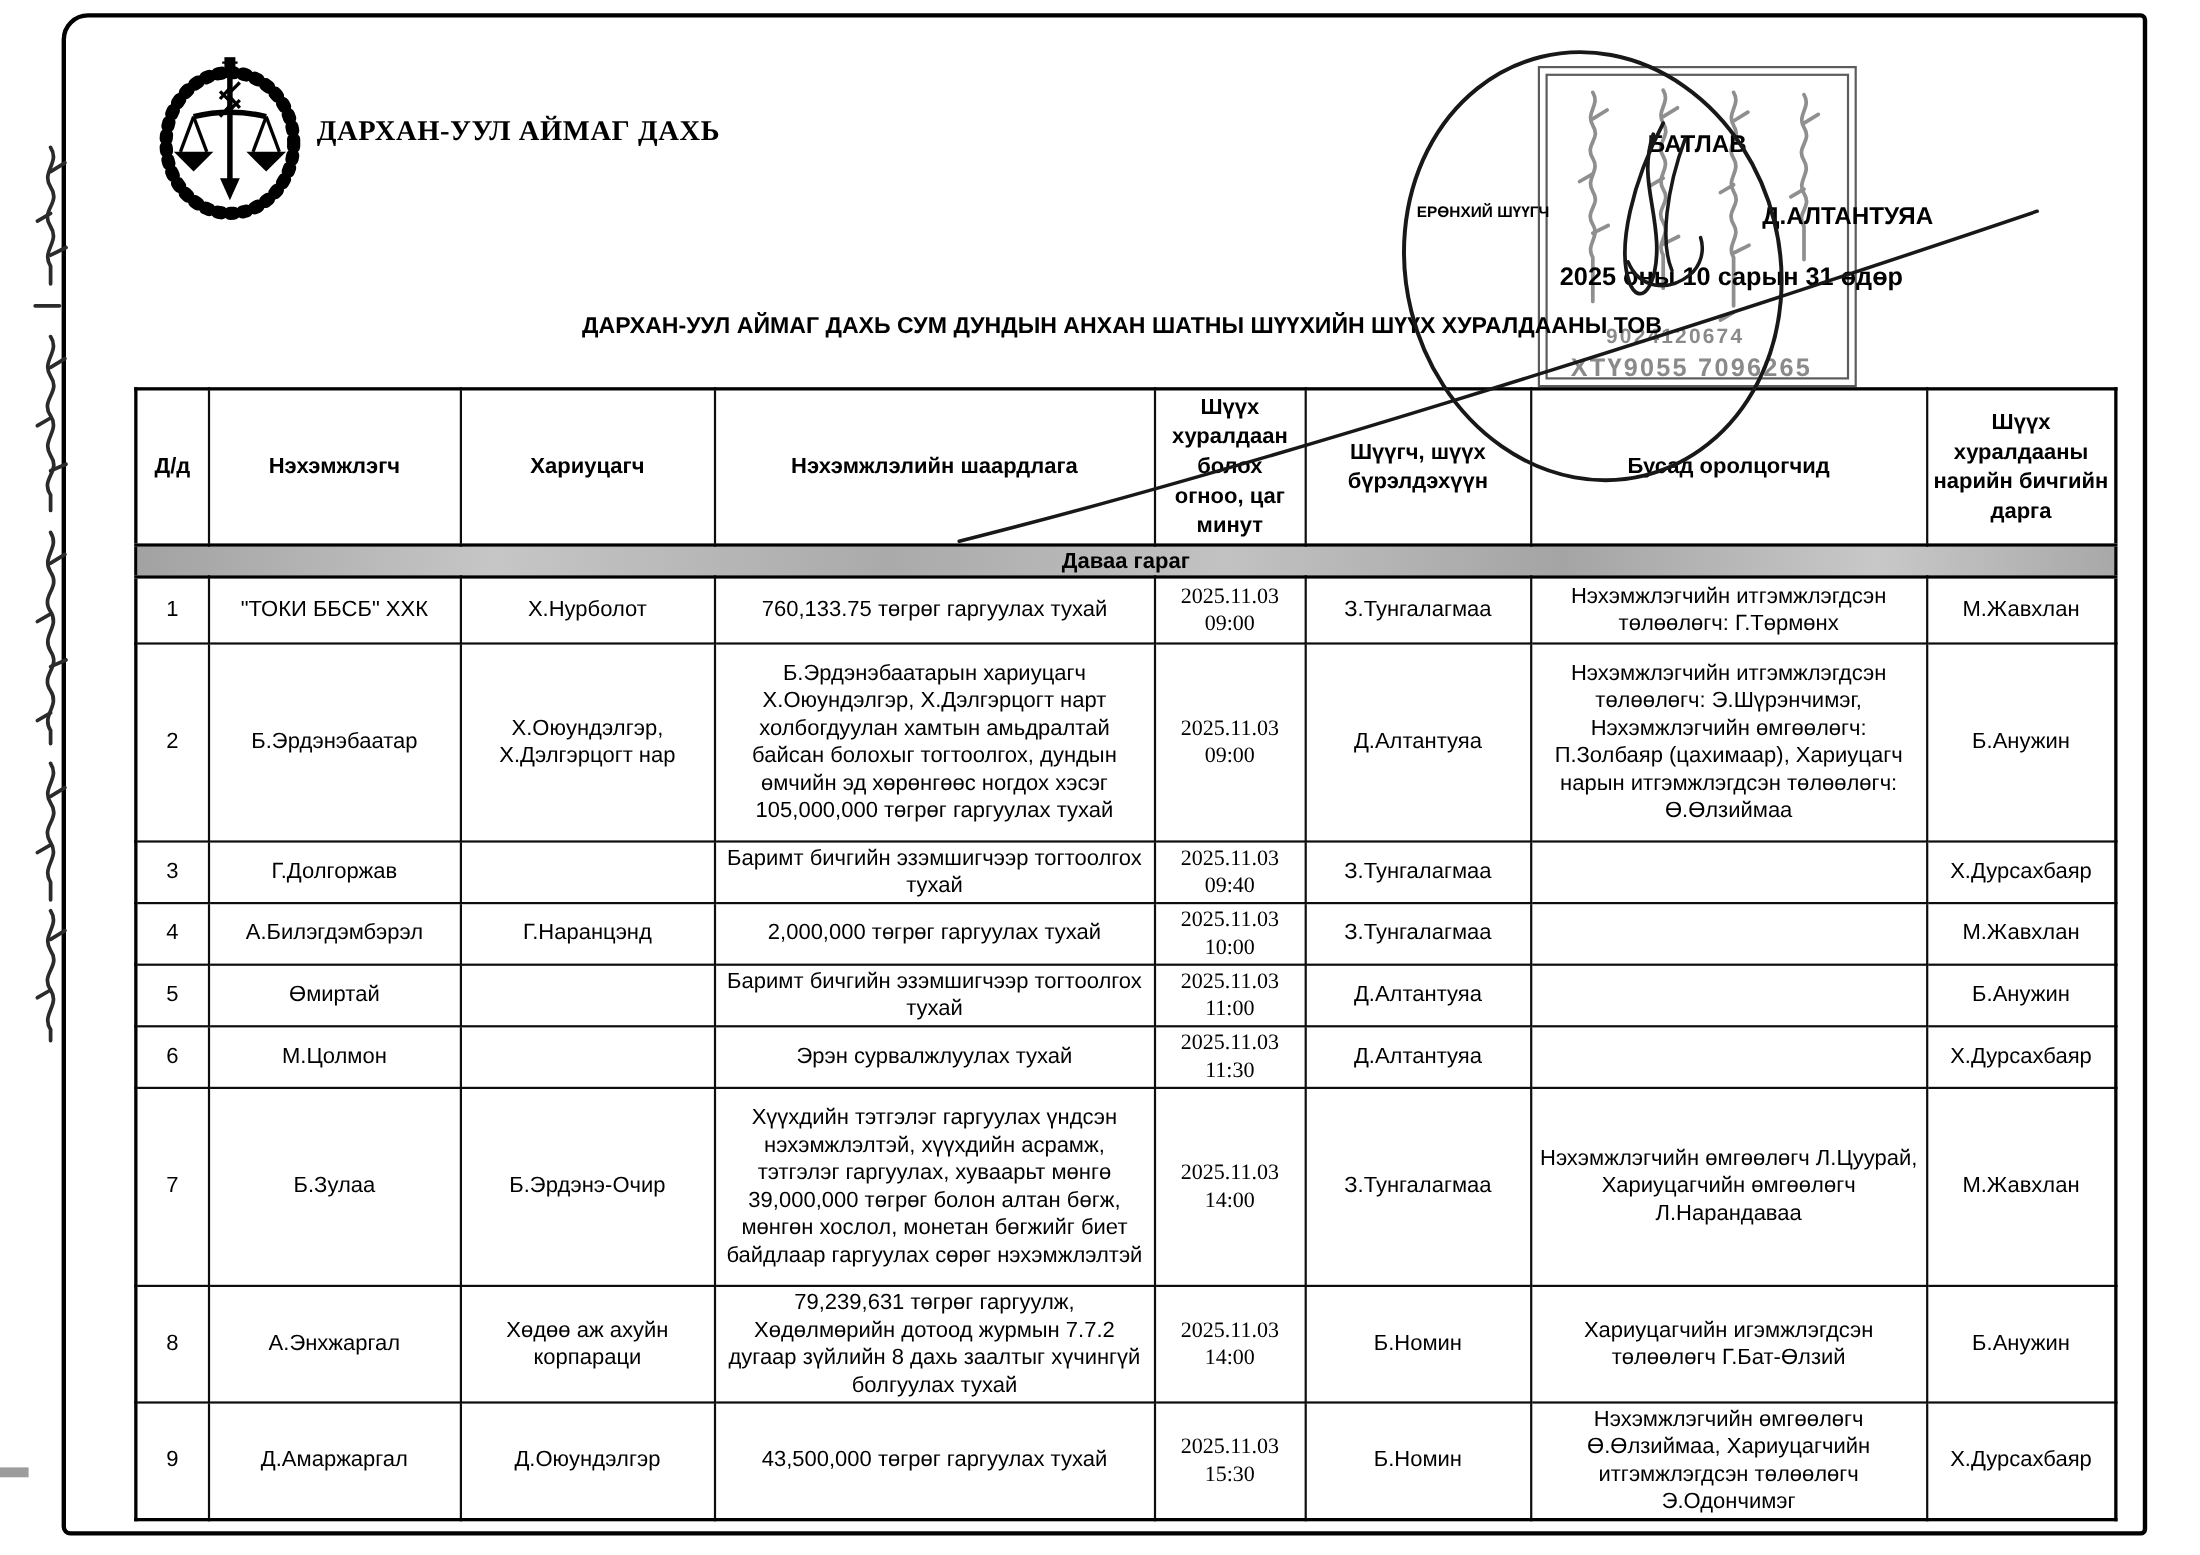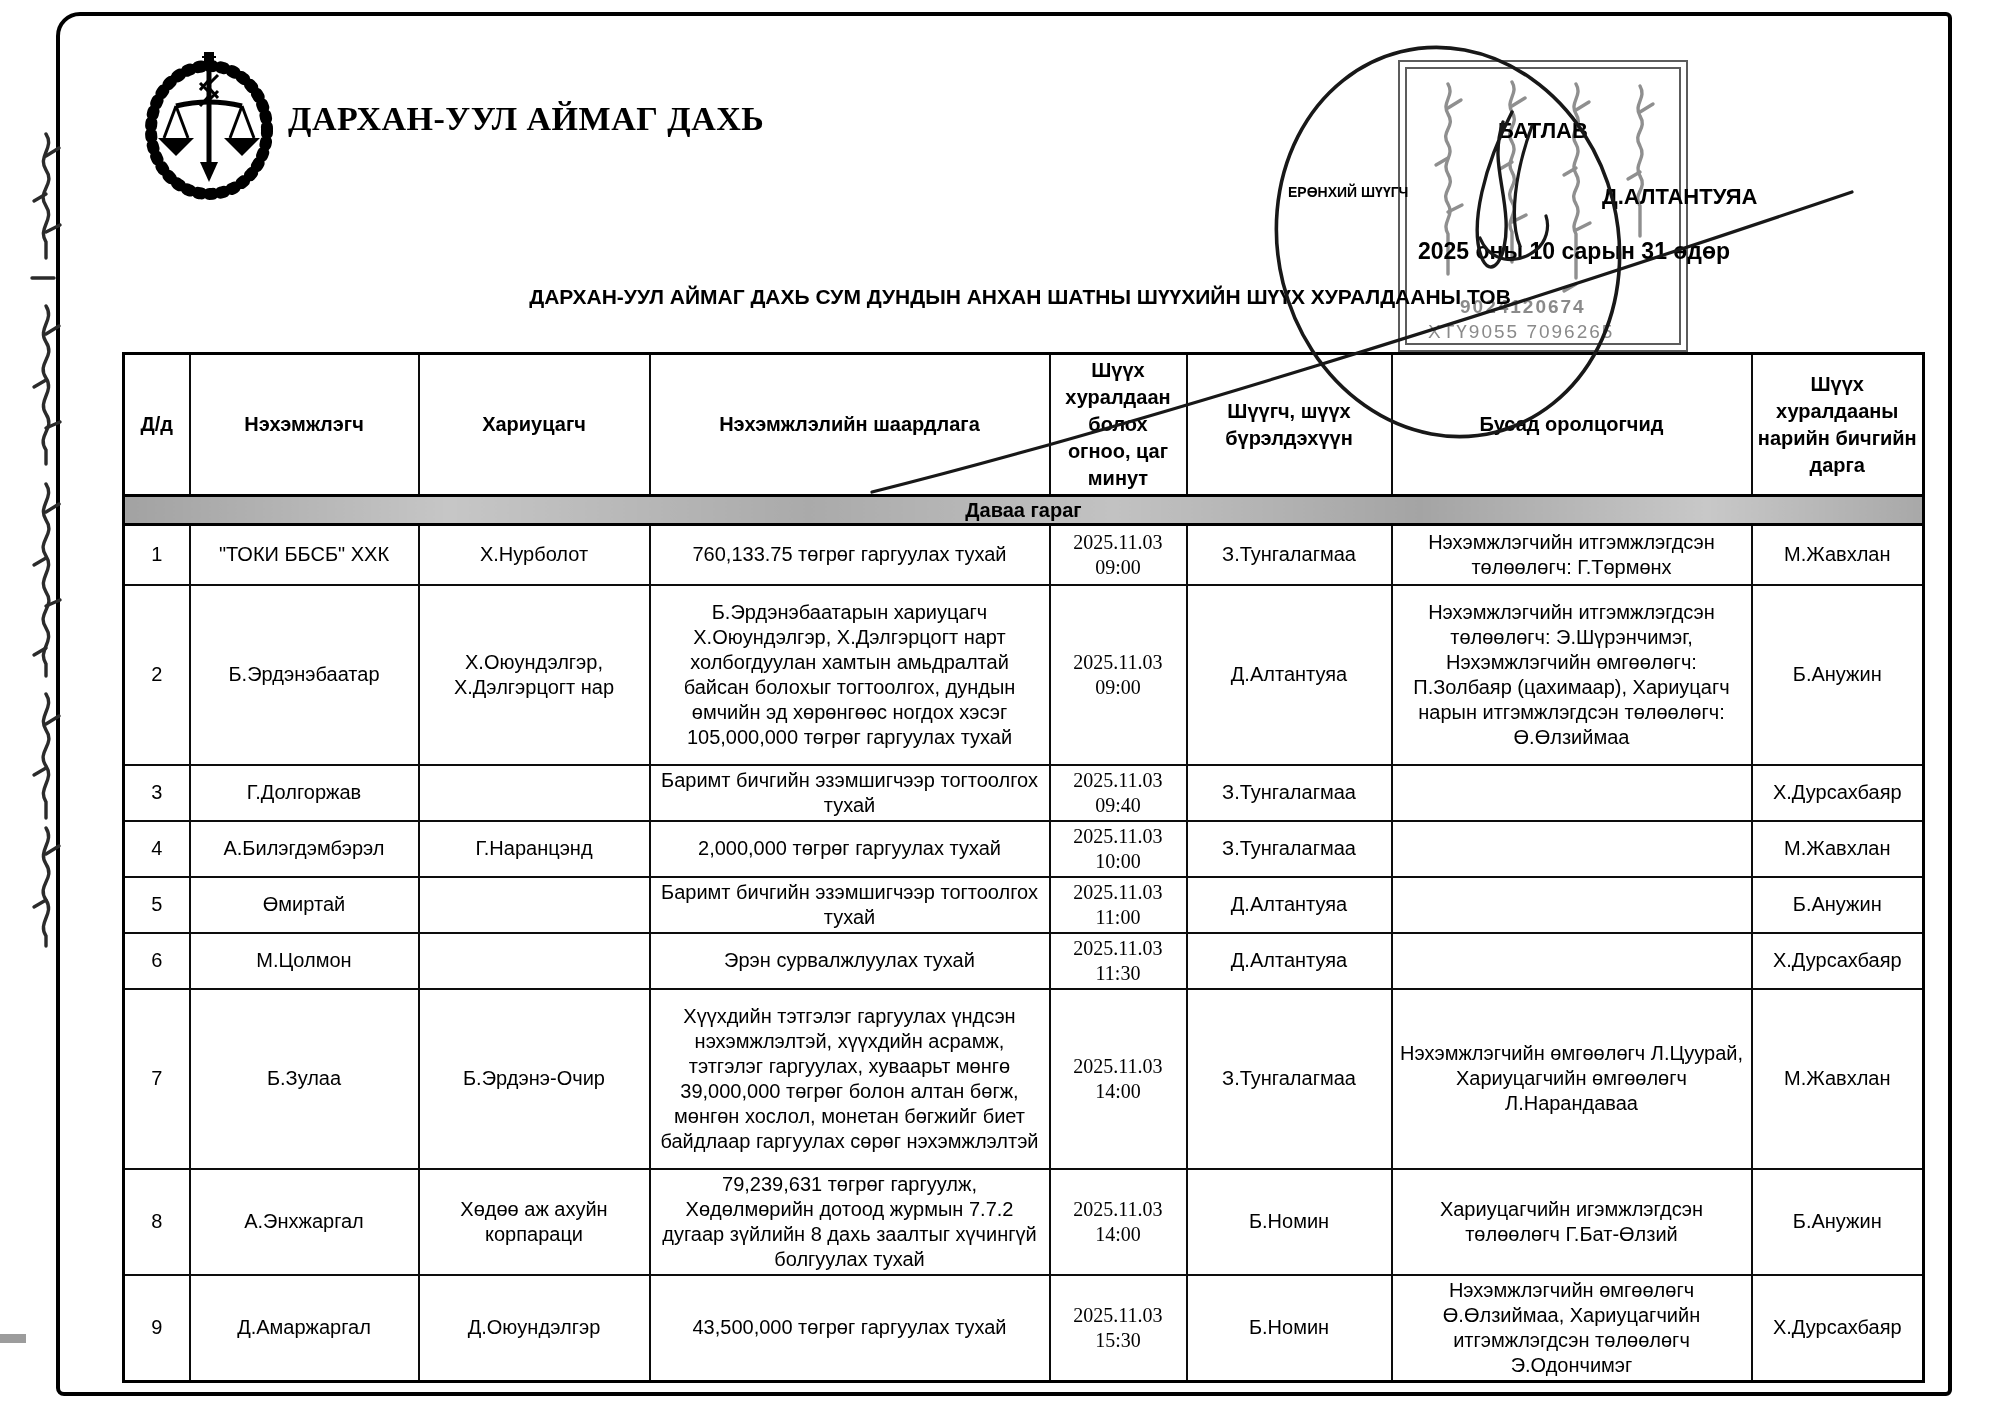--- a/index.html
+++ b/index.html
@@ -13,29 +13,29 @@
     pointer-events:none;
   }
   
   .margin-script{position:absolute;left:14px;top:128px;}
   
   .emblem{position:absolute;left:136px;top:50px;}
   
   .org-name{
     position:absolute;left:288px;top:96px;
     font-family:"Liberation Serif",serif;font-weight:bold;
-    font-size:34px;line-height:46px;letter-spacing:.5px;
+    font-size:26px;line-height:46px;letter-spacing:.5px;
   }
   
   .stamp{position:absolute;left:1398px;top:60px;width:290px;height:292px;
     border:2px solid #5c5c5c;box-sizing:border-box;}
   .stamp-inner{position:absolute;inset:5px;border:2px solid #5c5c5c;}
   .stamp-num1{position:absolute;left:1460px;top:296px;font-weight:bold;font-size:19px;
     color:#8a8a8a;letter-spacing:2px;}
-  .stamp-num2{position:absolute;left:1428px;top:321px;font-weight:normal;font-size:19px;
+  .stamp-num2{position:absolute;left:1428px;top:321px;font-weight:bold;font-size:23px;
     color:#8a8a8a;letter-spacing:2px;}
   
   .batlav{position:absolute;left:1498px;top:118px;font-weight:bold;font-size:22px;}
   .judge-label{position:absolute;left:1288px;top:184px;font-weight:bold;font-size:14px;}
   .judge-name{position:absolute;left:1602px;top:184px;font-weight:bold;font-size:22px;}
   .approval-date{position:absolute;left:1418px;top:238px;font-weight:bold;font-size:23px;}
   
   .doc-title{
     position:absolute;left:300px;top:282px;width:1440px;text-align:center;
     font-weight:bold;font-size:21px;line-height:30px;

